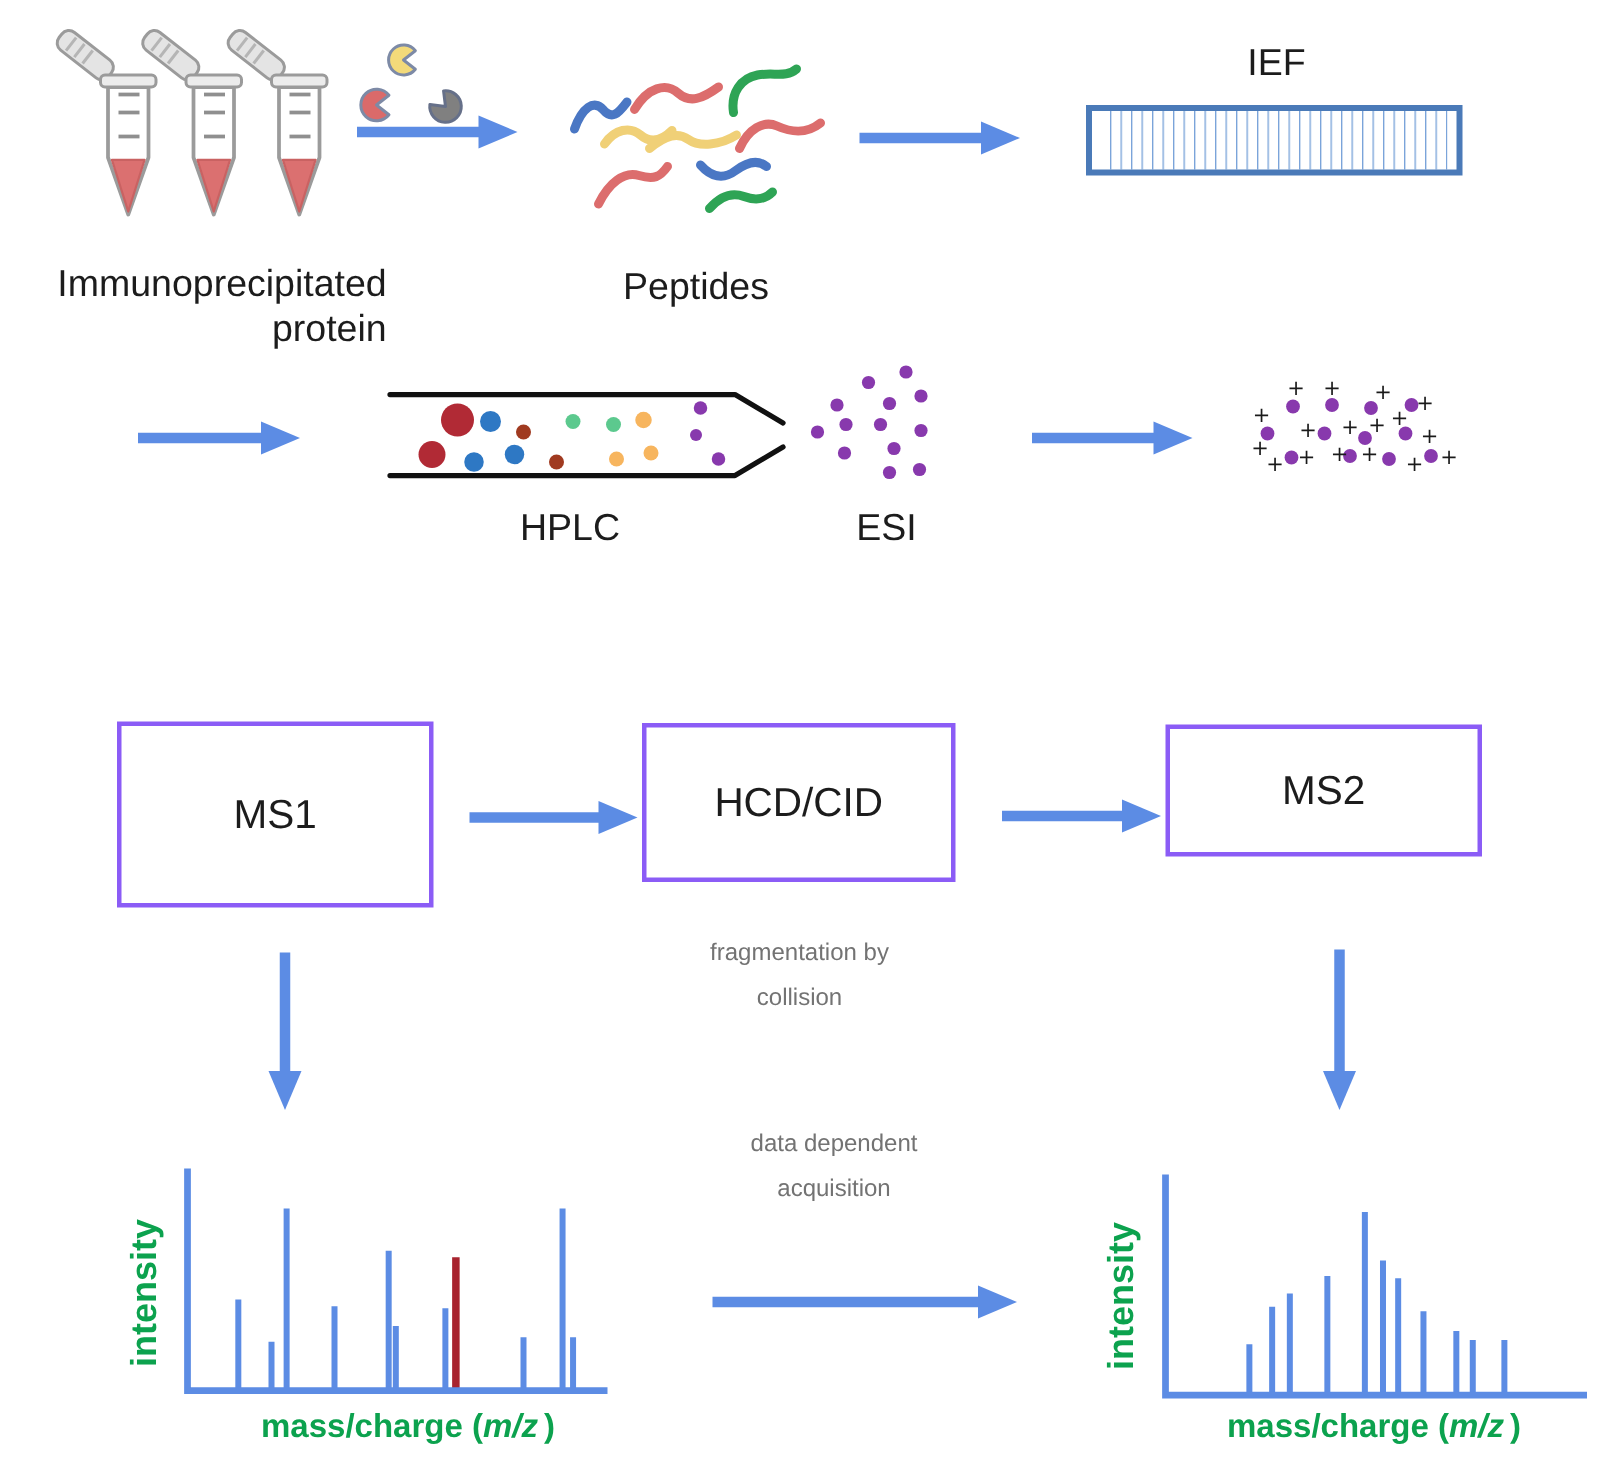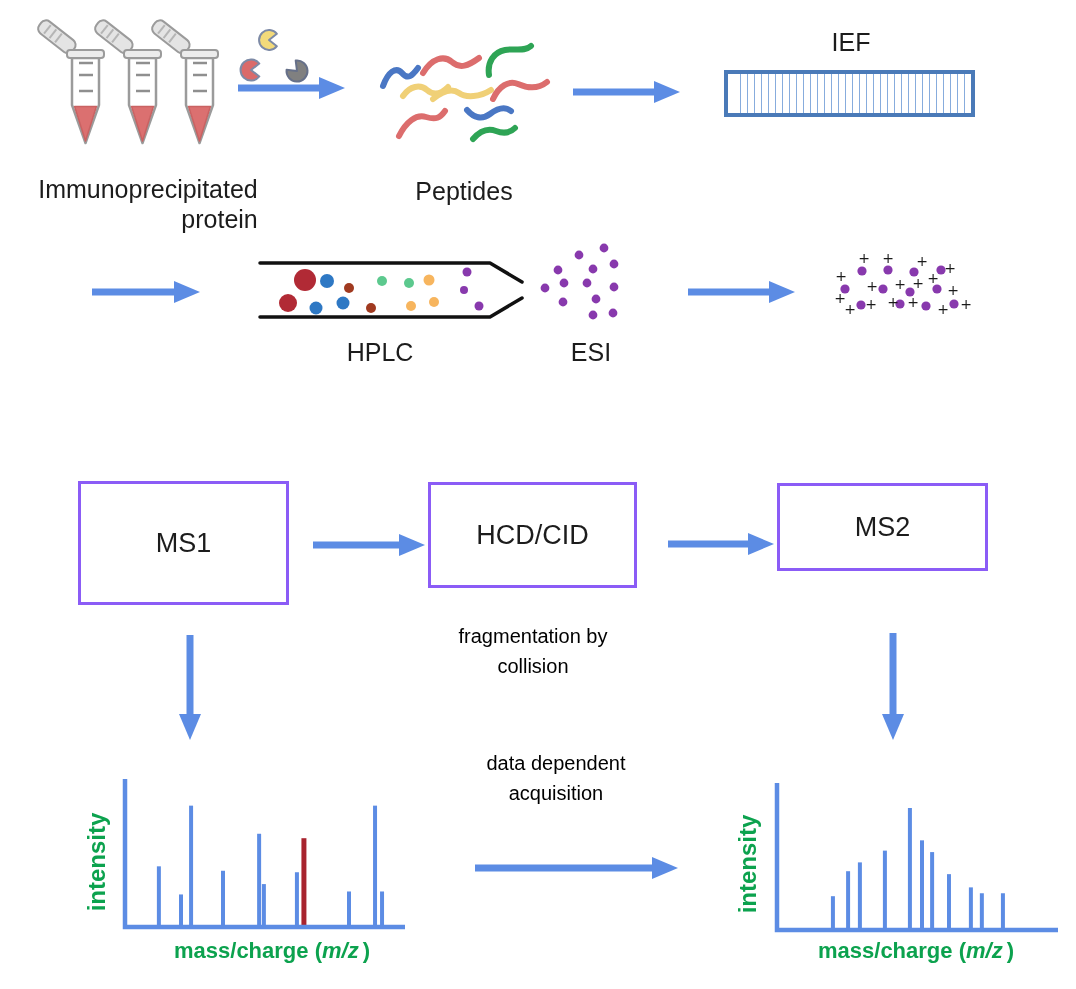--- a/index.html
+++ b/index.html
@@ -2,22 +2,22 @@
 <html><head>
 <meta charset="utf-8">
 <style>
   html,body{margin:0;padding:0;background:#ffffff;}
   #canvas{position:relative;width:1076px;height:989px;background:#ffffff;overflow:hidden;
           font-family:"Liberation Sans","DejaVu Sans",sans-serif;color:#1c1c1c;}
   .lbl{position:absolute;white-space:nowrap;transform:translateX(-50%);text-align:right;
        font-size:25px;color:#1c1c1c;line-height:30px;}
   .flowbox{position:absolute;box-sizing:border-box;border:3px solid #8b5cf6;background:#ffffff;
            display:flex;align-items:center;justify-content:center;font-size:27px;color:#1c1c1c;}
-  .caption{position:absolute;transform:translateX(-50%);text-align:center;font-size:20px;
-           line-height:30px;color:#000000;white-space:nowrap;}
+  .caption{position:absolute;transform:translateX(-50%);text-align:center;font-size:16px;
+           line-height:30px;color:#737373;white-space:nowrap;}
   .ylab{position:absolute;font-weight:bold;font-size:24px;color:#0ca24e;white-space:nowrap;
         transform:translate(-50%,-50%) rotate(-90deg);}
   .xlab{position:absolute;transform:translateX(-50%);font-weight:bold;font-size:22px;color:#0ca24e;
         white-space:nowrap;}
   .xlab .ital{font-style:italic;}
   .xlab .suffix{margin-left:4px;}
   svg{position:absolute;left:0;top:0;}
 </style>
 </head>
 <body>

